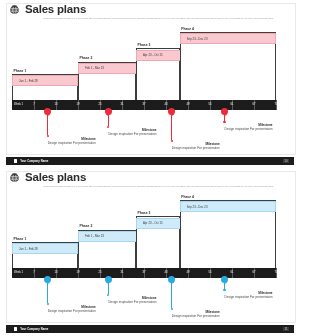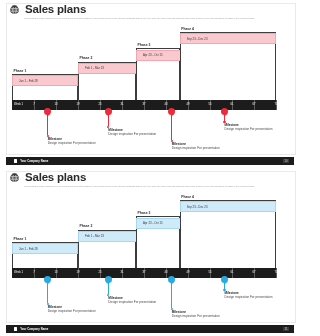--- a/index.html
+++ b/index.html
@@ -1,17 +1,17 @@
 <!DOCTYPE html>
 <html><head>
 <meta charset="utf-8">
 <style>
   html,body{margin:0;padding:0;background:#ffffff;}
   body{width:300px;height:336px;overflow:hidden;font-family:"Liberation Sans",sans-serif;}
-  .slide{position:relative;width:300px;height:168px;background:#ffffff;overflow:hidden;}
+  .slide{position:relative;width:300px;height:168px;background:#ffffff;overflow:hidden;text-align:right;}
   .canvas{position:absolute;left:6px;top:3px;width:288px;height:150px;background:#ffffff;border:1px solid #e9e9e9;}
   .hdr{position:absolute;left:8px;top:3px;display:flex;align-items:center;gap:4px;}
   .logo{width:13px;height:13px;position:relative;flex:0 0 auto;}
   .logo svg{display:block;}
   .title{font-size:11.5px;font-weight:700;color:#2b2b2b;letter-spacing:-.2px;line-height:13px;}
   .subtitle{position:absolute;left:24px;top:17px;width:250px;font-size:2.1px;line-height:3.2px;color:#9a9a9a;}
   .chart{position:absolute;left:12px;top:32px;width:264px;height:78px;}
   .phase{position:absolute;box-sizing:border-box;border:0.8px solid #3d3d3d;background:#ffffff;}
   .phase-label{position:absolute;font-size:3.4px;font-weight:700;color:#2b2b2b;white-space:nowrap;}
   .bar{position:absolute;height:11px;box-sizing:border-box;}

